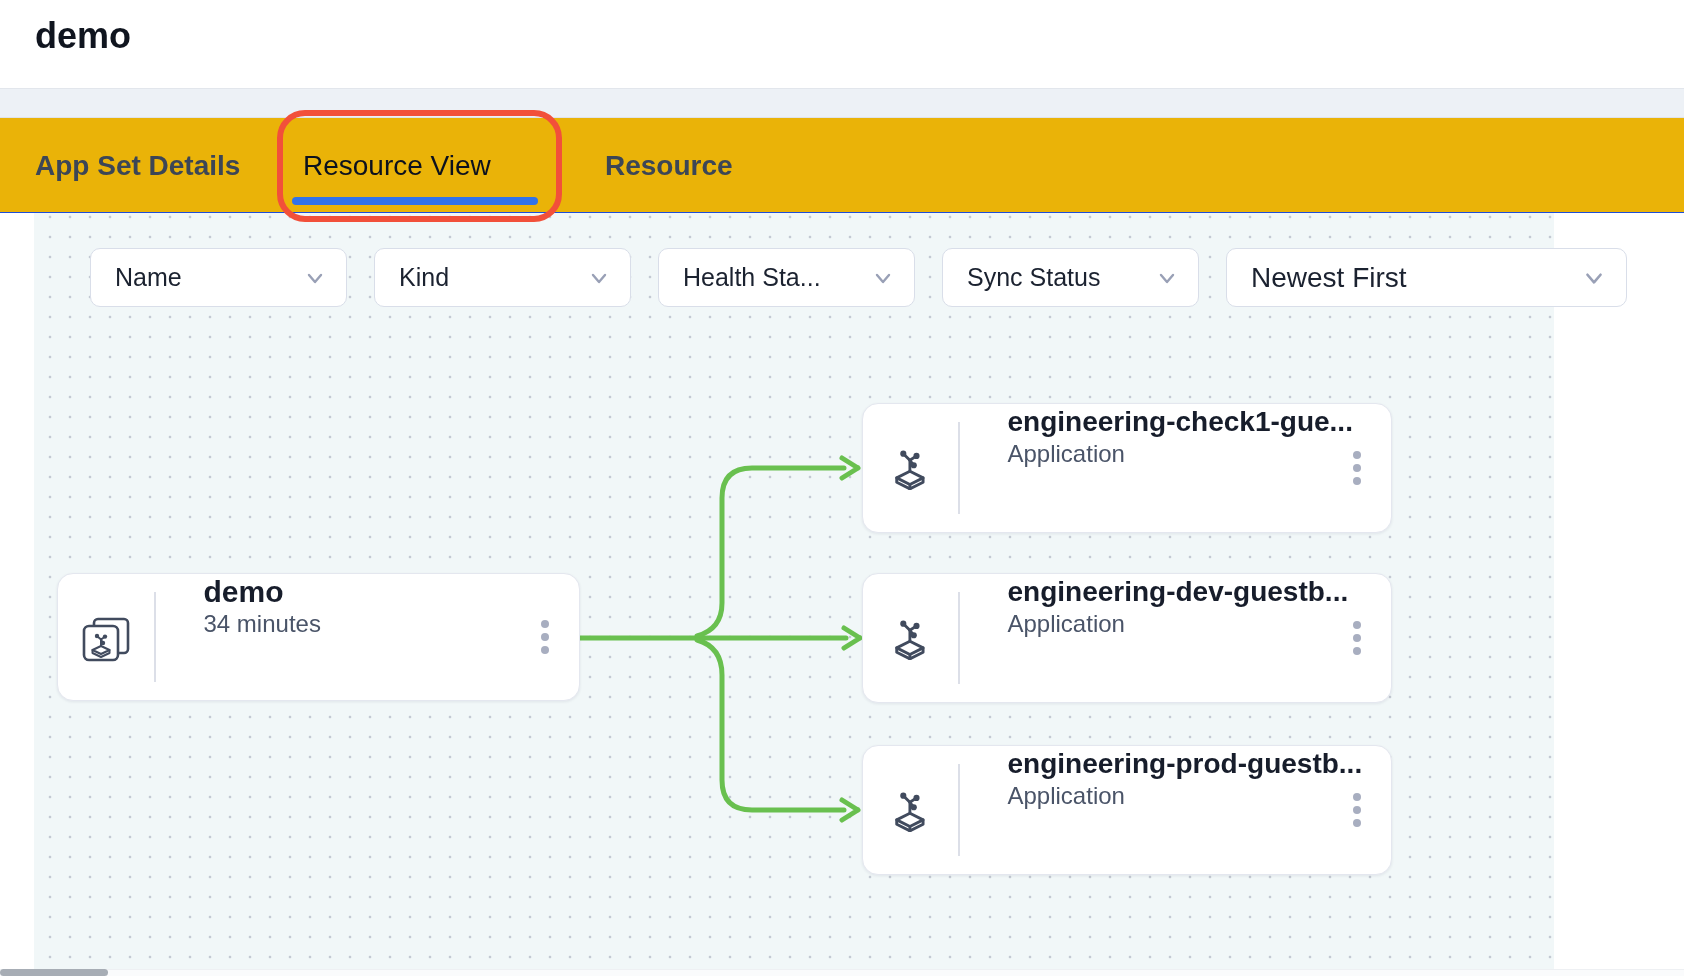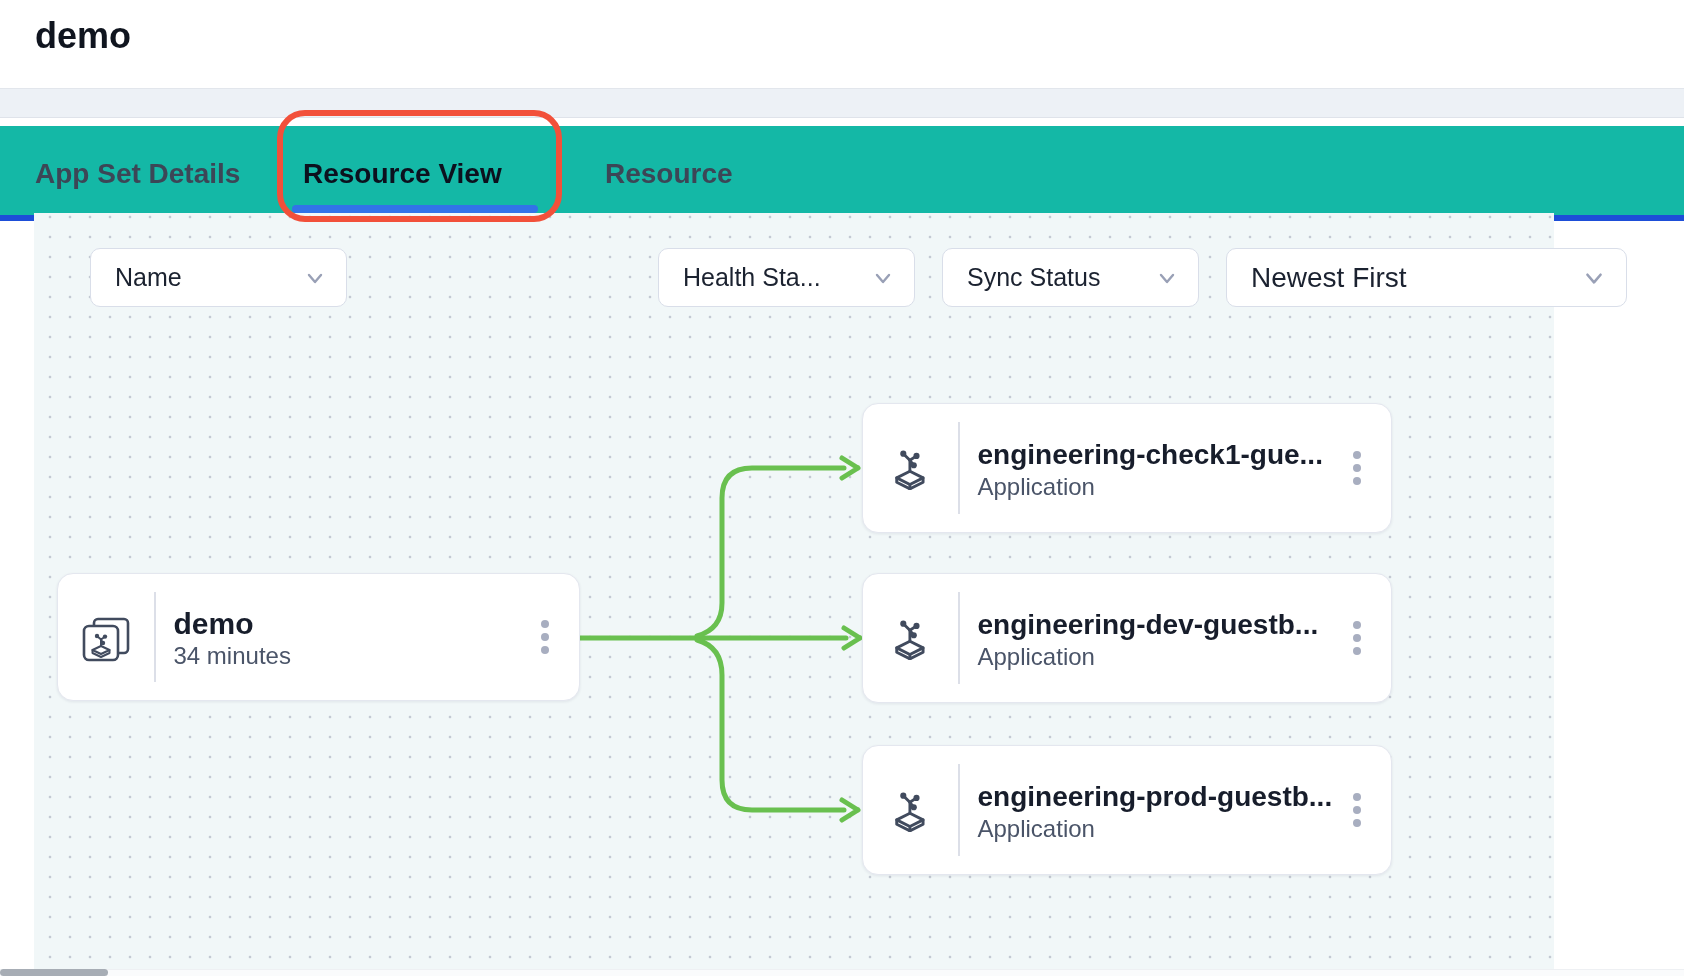--- a/index.html
+++ b/index.html
@@ -12,23 +12,23 @@
   #page{position:relative;width:1684px;height:976px;overflow:hidden;background:#fff;}
 
   
   .header{position:absolute;left:0;top:0;width:1684px;height:88px;background:#fff;}
   .page-title{position:absolute;left:35px;top:14px;font-size:36px;font-weight:700;color:#10151f;line-height:44px;}
 
   .band{position:absolute;left:0;top:88px;width:1684px;height:30px;background:#edf1f6;
         border-top:1px solid #e2e6ec;border-bottom:1px solid #dfe3ea;}
 
   
-  .tabs{position:absolute;left:0;top:118px;width:1684px;height:95px;background:#14b8a6;border-bottom:6px solid #1d4ed8;margin-top:8px;}
+  .tabs{position:absolute;left:0;top:118px;width:1684px;height:95px;background:#eab308;border-bottom:1px solid #1d4ed8;}
   .tab{position:absolute;top:0;height:95px;line-height:95px;font-size:28px;font-weight:600;color:#3c4656;cursor:pointer;white-space:nowrap;}
-  .tab.active{font-weight:700;color:#0c111e;}
+  .tab.active{font-weight:400;color:#0c111e;}
   .tab-underline{position:absolute;left:292px;top:79px;width:246px;height:8px;border-radius:4px;background:var(--accent);}
   .annotation{position:absolute;left:277px;top:110px;width:285px;height:112px;border:6px solid var(--red);border-radius:28px;z-index:30;pointer-events:none;background:transparent;}
 
   
   .canvas{position:absolute;left:0;top:213px;width:1520px;height:763px;background-color:#f1f7f8;
           background-image:radial-gradient(#c3c9d3 1.5px, rgba(0,0,0,0) 1.6px);
           background-size:20px 20px;background-position:6px 14px;margin-left:34px;}
 
   
   .dropdown{position:absolute;top:35px;height:59px;background:#fff;border:1.5px solid #d9dee9;border-radius:10px;
@@ -38,21 +38,21 @@
   .chev{flex:0 0 auto;margin-left:12px;}
 
   
   .card{position:absolute;width:530px;height:130px;background:#fff;border:1px solid #e4e7ef;border-radius:16px;
         box-shadow:0 1px 3px rgba(20,30,60,.08);display:flex;align-items:stretch;cursor:pointer;}
   .card.root{left:57px;top:573px;width:523px;height:128px;}
   .card.child{left:862px;}
   .icon-cell{flex:0 0 95px;display:flex;align-items:center;justify-content:center;}
   .card.root .icon-cell{flex:0 0 96px;}
   .vdivider{width:1.5px;background:#dcdfe8;margin:18px 0;}
-  .text-cell{flex:1;display:flex;flex-direction:column;justify-content:center;padding-left:18px;min-width:0;}
+  .text-cell{flex:1;display:flex;flex-direction:column;justify-content:flex-start;padding-left:18px;min-width:0;margin-left:30px;}
   .card-title{font-size:28px;font-weight:600;color:#171d2b;white-space:nowrap;overflow:hidden;line-height:36px;}
   .card.root .card-title{font-size:30px;}
   .card-sub{font-size:24px;color:#4a5468;line-height:27px;white-space:nowrap;}
   .kebab{position:absolute;right:22px;top:0;height:100%;width:24px;display:flex;flex-direction:column;align-items:center;justify-content:center;gap:5px;cursor:pointer;}
   .kebab .dot{width:8px;height:8px;border-radius:50%;background:#a8aec0;}
 
   .edges{position:absolute;left:0;top:0;width:1684px;height:976px;pointer-events:none;}
 
   
   .hscroll-track{position:absolute;left:0;bottom:0;width:1684px;height:7px;background:#fafbfc;border-top:1px solid #eef0f3;}
@@ -75,20 +75,26 @@
     <div class="tab active" style="left:303px">Resource View</div>
     <div class="tab" style="left:605px">Resource</div>
     <div class="tab-underline"></div>
   </div>
   <div class="annotation"></div>
 
   <div class="canvas">
 
     <div class="dropdown" style="left:56px;width:257px">
       <span class="lbl">Name</span>
+      <svg class="chev icon" width="22" height="22" viewBox="0 0 22 22">
+        <polyline points="5,8 11,15 17,8" fill="none" stroke="#99a0b6" stroke-width="2.4" stroke-linecap="round" stroke-linejoin="round"></polyline>
+      </svg>
+    </div>
+    <div class="dropdown" style="left:340px;width:257px">
+      <span class="lbl">Kind</span>
       <svg class="chev icon" width="22" height="22" viewBox="0 0 22 22">
         <polyline points="5,8 11,15 17,8" fill="none" stroke="#99a0b6" stroke-width="2.4" stroke-linecap="round" stroke-linejoin="round"></polyline>
       </svg>
     </div>
     <div class="dropdown" style="left:624px;width:257px">
       <span class="lbl">Health Sta...</span>
       <svg class="chev icon" width="22" height="22" viewBox="0 0 22 22">
         <polyline points="5,8 11,15 17,8" fill="none" stroke="#99a0b6" stroke-width="2.4" stroke-linecap="round" stroke-linejoin="round"></polyline>
       </svg>
     </div>

